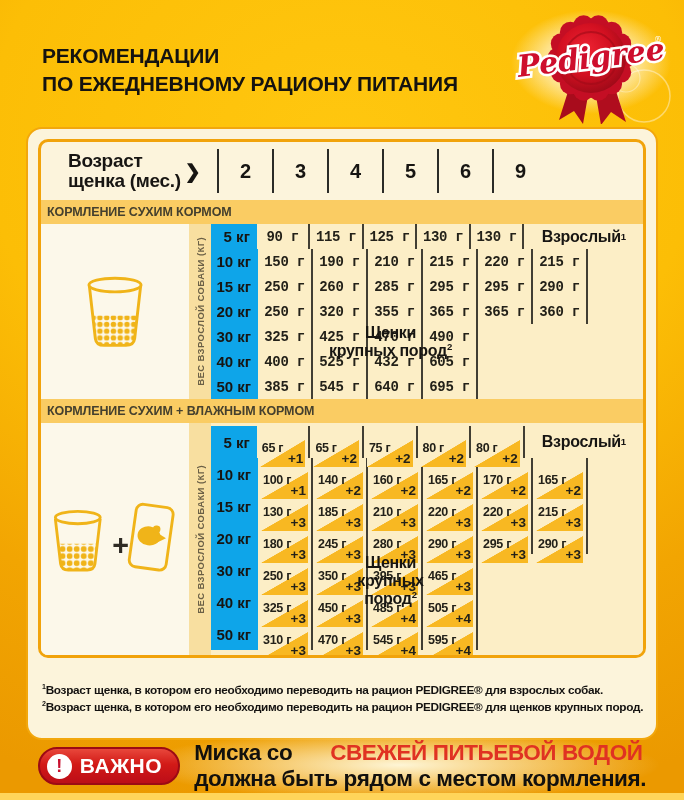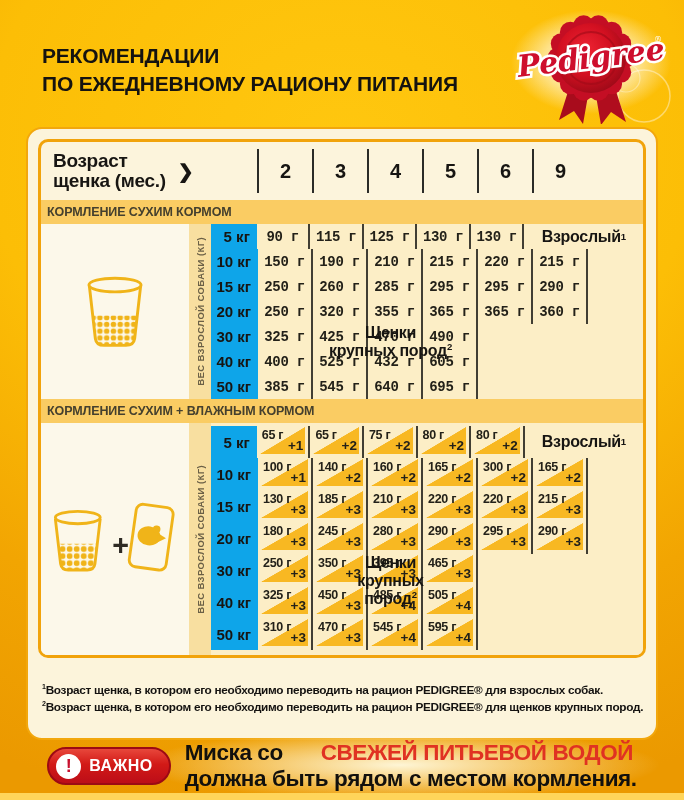--- a/index.html
+++ b/index.html
@@ -10,21 +10,21 @@
   .title{position:absolute;left:42px;top:42px;color:#151310;font-weight:700;
     font-size:21px;line-height:28px;letter-spacing:-0.2px;}
   .logo-box{position:absolute;right:4px;top:6px;width:184px;height:118px;}
   
   .panel{position:absolute;left:26px;top:127px;width:632px;height:613px;box-sizing:border-box;
     background:#FCF4DB;border:2px solid #F2A70D;border-radius:16px;}
   .inner{margin:10px;height:519px;box-sizing:border-box;border:3px solid #F1A30B;border-radius:10px;
     overflow:hidden;background:#FCF4DC;}
   
   .age-header{height:58px;display:flex;}
-  .age-label-block{width:217px;box-sizing:border-box;display:flex;align-items:center;gap:12px;padding-left:12px;}
+  .age-label-block{width:177px;box-sizing:border-box;display:flex;align-items:center;gap:4px;padding-left:27px;}
   .age-label{font-size:19px;line-height:20px;font-weight:700;color:#171512;letter-spacing:-0.3px;}
   .arrow{font-size:19px;font-weight:700;color:#171512;}
   .age-cols{flex:1;display:flex;}
   .age-cell{width:55px;display:flex;align-items:center;justify-content:center;
     font-size:20px;font-weight:700;color:#171512;position:relative;}
   .age-cell::before{content:'';position:absolute;left:-1px;top:12%;bottom:12%;width:2px;background:#2B2B28;}
   
   .section-bar{height:24px;background:#FACC63;display:flex;align-items:center;padding-left:6px;
     font-size:12.5px;font-weight:700;color:#45402E;letter-spacing:-0.1px;}
   
@@ -39,21 +39,21 @@
     color:#6B6046;letter-spacing:0.4px;white-space:nowrap;}
   .rows{position:absolute;left:170px;top:0;right:0;bottom:0;}
   .wet .rows{top:3px;}
   .drow{height:25px;display:flex;}
   .wrow{height:32px;display:flex;}
   .wlabel{width:47px;box-sizing:border-box;background:#0ea5e9;display:flex;align-items:center;
     justify-content:flex-end;padding-right:7px;font-size:15px;font-weight:700;color:#171512;}
   .dcell{width:55px;box-sizing:border-box;border-right:2px solid #413E33;display:flex;align-items:center;
     justify-content:center;font-size:14px;font-weight:700;color:#232119;letter-spacing:-0.3px;font-family:Liberation Mono, monospace;}
   .wcell{width:55px;box-sizing:border-box;border-right:2px solid #413E33;padding:0 3px;}
-  .tri{position:relative;height:27px;margin-top:1px;
+  .tri{position:relative;height:27px;margin-top:14px;
     background:linear-gradient(to bottom right,#FCEEC6 49.4%,#F8B822 50.6%);}
   .tri .g{position:absolute;left:2px;top:1px;font-size:12.5px;font-weight:700;color:#232119;letter-spacing:-0.3px;}
   .tri .p{position:absolute;right:2px;bottom:1px;font-size:13.5px;font-weight:700;color:#232119;}
   .adult-span{width:122px;display:flex;align-items:center;justify-content:center;
     font-size:16px;font-weight:700;color:#171512;letter-spacing:-0.3px;}
   .large-merged{position:absolute;left:267px;width:165px;display:flex;flex-direction:column;
     align-items:center;justify-content:flex-start;font-size:16px;font-weight:700;color:#171512;
     line-height:18px;letter-spacing:-0.3px;text-align:center;}
   .dry .large-merged{top:100px;height:75px;}
   .wet .large-merged{top:131px;height:96px;}
@@ -65,21 +65,21 @@
   
   .bottom-glow{position:absolute;left:140px;top:730px;width:520px;height:70px;
     background:radial-gradient(closest-side,rgba(255,250,225,0.95),rgba(255,250,225,0) 100%);}
   .important{position:absolute;left:0;top:738px;width:684px;height:56px;display:flex;
     align-items:center;justify-content:center;gap:14px;}
   .badge{height:38px;box-sizing:border-box;border:2px solid #9C0A14;border-radius:22px;
     padding:0 16px 0 7px;display:flex;align-items:center;gap:8px;
     background:linear-gradient(180deg,#E8473B 0%,#D21A17 45%,#BC0D18 100%);}
   .badge-circle{width:25px;height:25px;border-radius:50%;background:#fff;display:flex;
     align-items:center;justify-content:center;font-size:18px;font-weight:700;color:#C8102E;}
-  .badge-label{font-size:16px;font-weight:700;color:#fff;letter-spacing:0.5px;}
+  .badge-label{font-size:21px;font-weight:700;color:#fff;letter-spacing:0.5px;}
   .imp-text{font-size:22.5px;font-weight:700;color:#12100D;line-height:26px;letter-spacing:-0.4px;}
   .imp-red{color:#E03222;margin-left:32px;}
   .bottom-strip{position:absolute;left:0;bottom:0;width:684px;height:7px;background:#FFD55A;}
 </style>
 </head>
 <body>
 
 <div class="page">
 
   <div class="title">
@@ -329,21 +329,21 @@
                 </div>
               </div>
               <div class="wcell">
                 <div class="tri">
                   <div class="g">165 г</div>
                   <div class="p">+2</div>
                 </div>
               </div>
               <div class="wcell">
                 <div class="tri">
-                  <div class="g">300 г</div>
+                  <div class="g">170 г</div>
                   <div class="p">+2</div>
                 </div>
               </div>
               <div class="wcell">
                 <div class="tri">
                   <div class="g">165 г</div>
                   <div class="p">+2</div>
                 </div>
               </div>
             </div>

